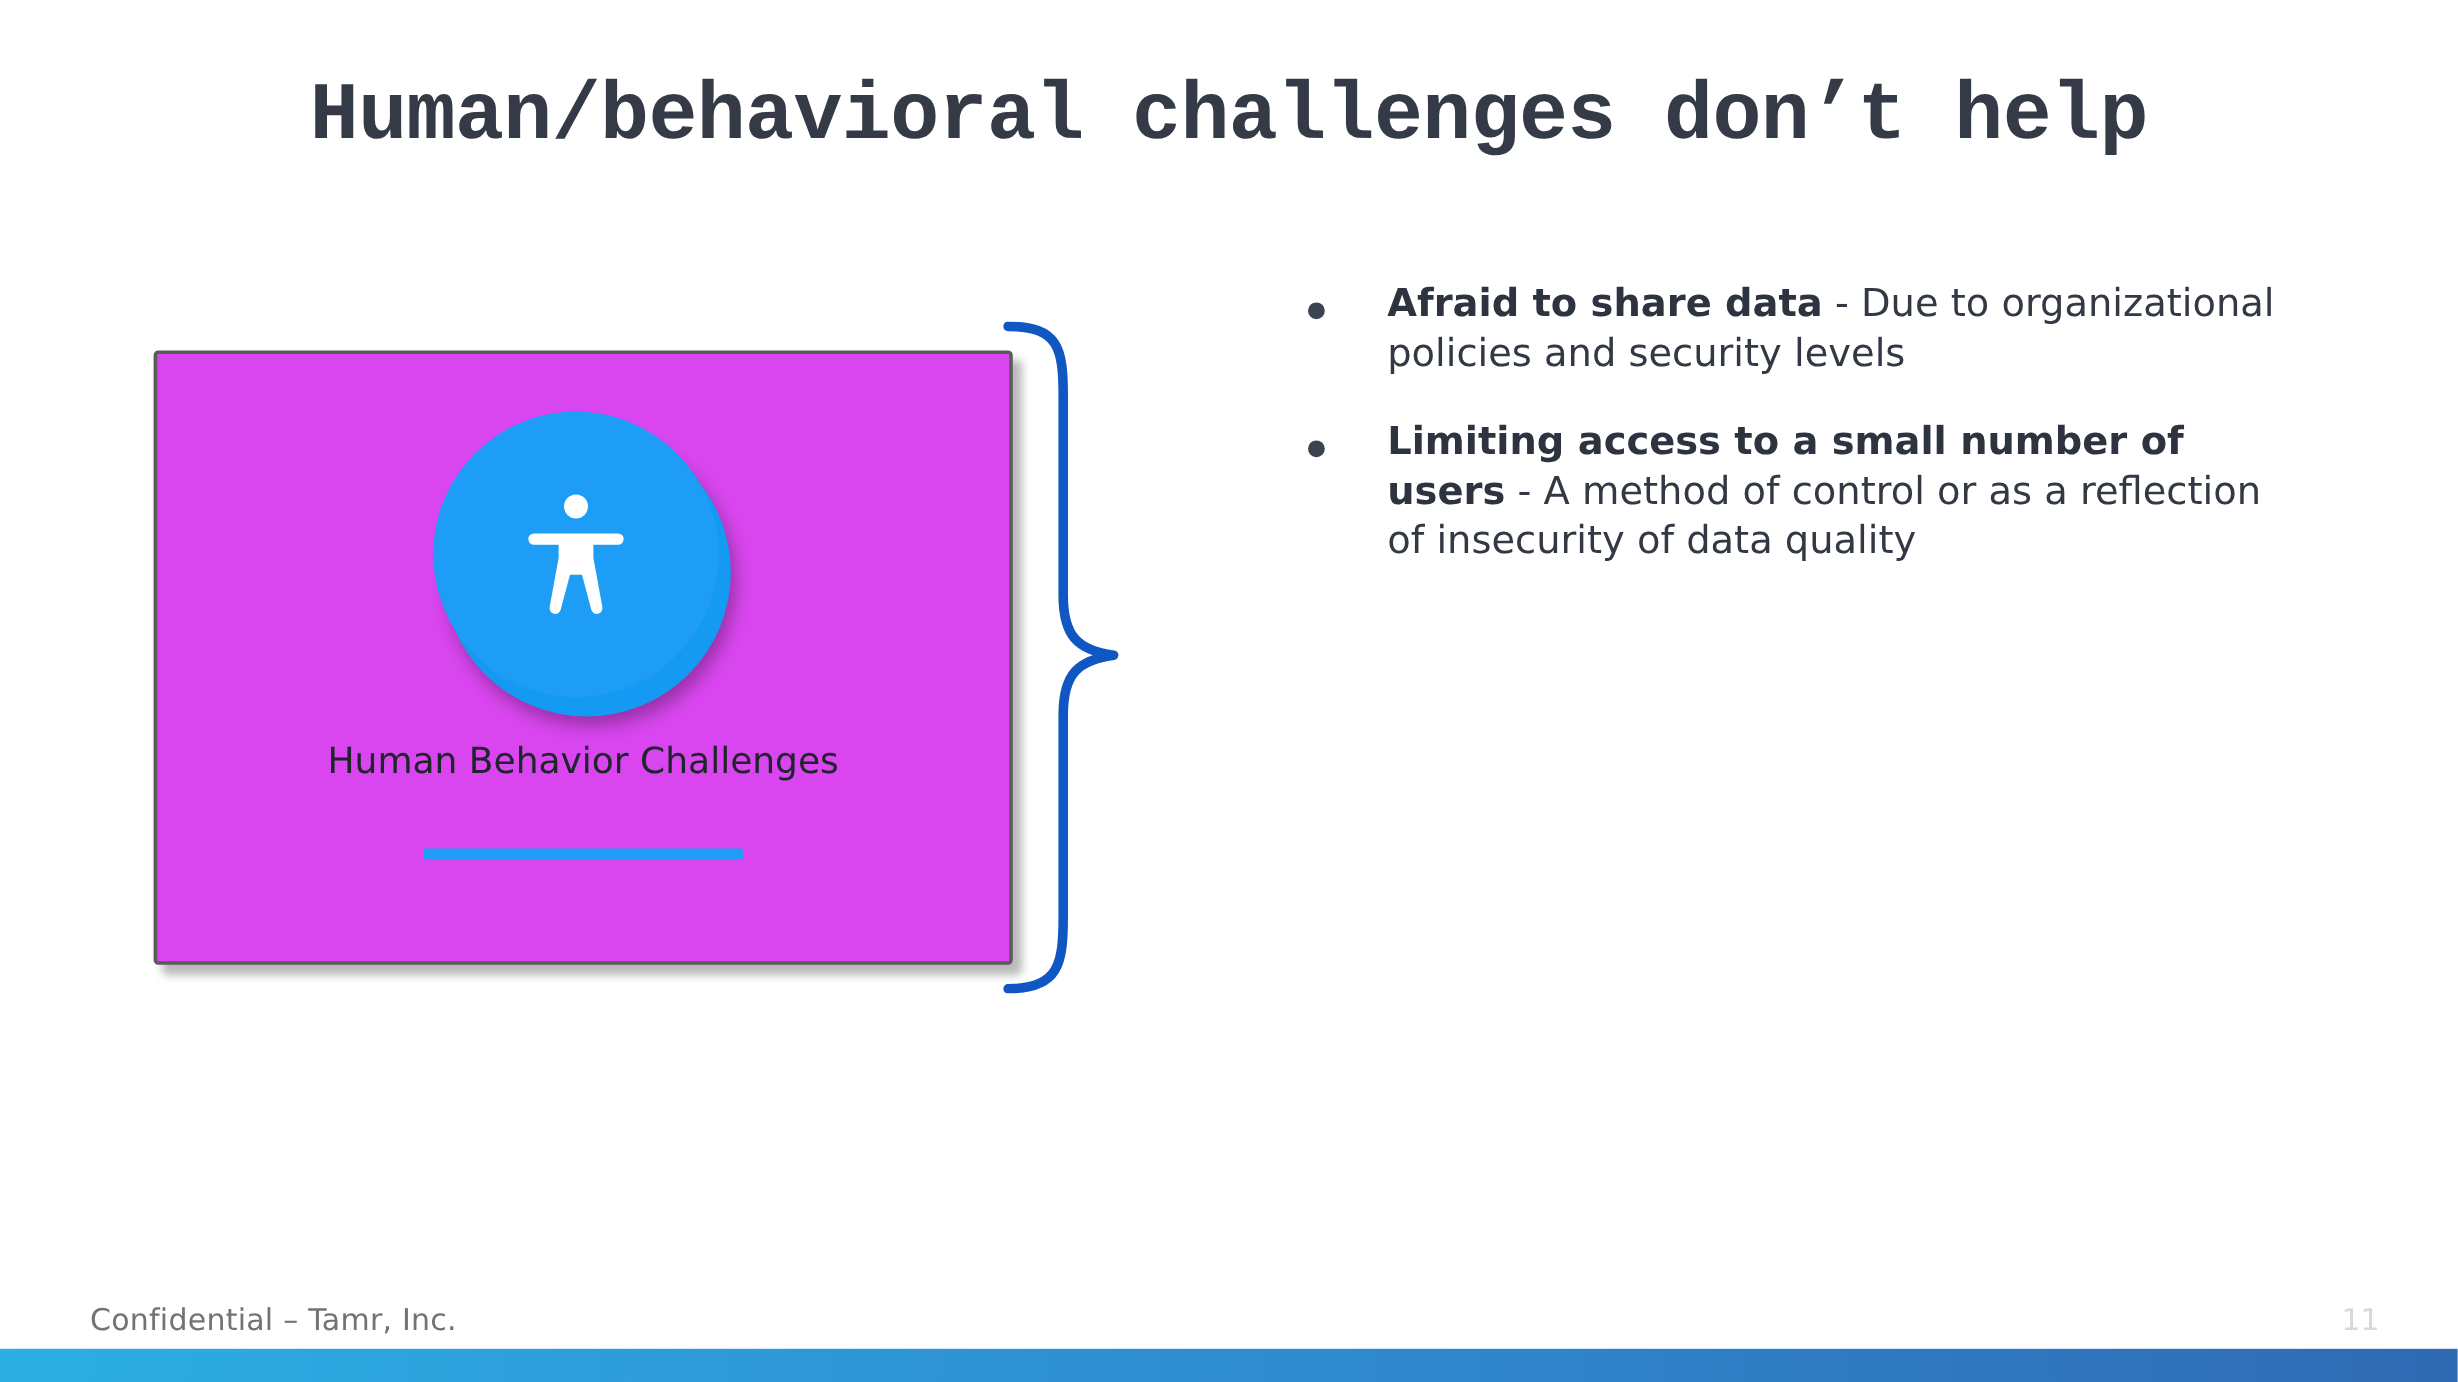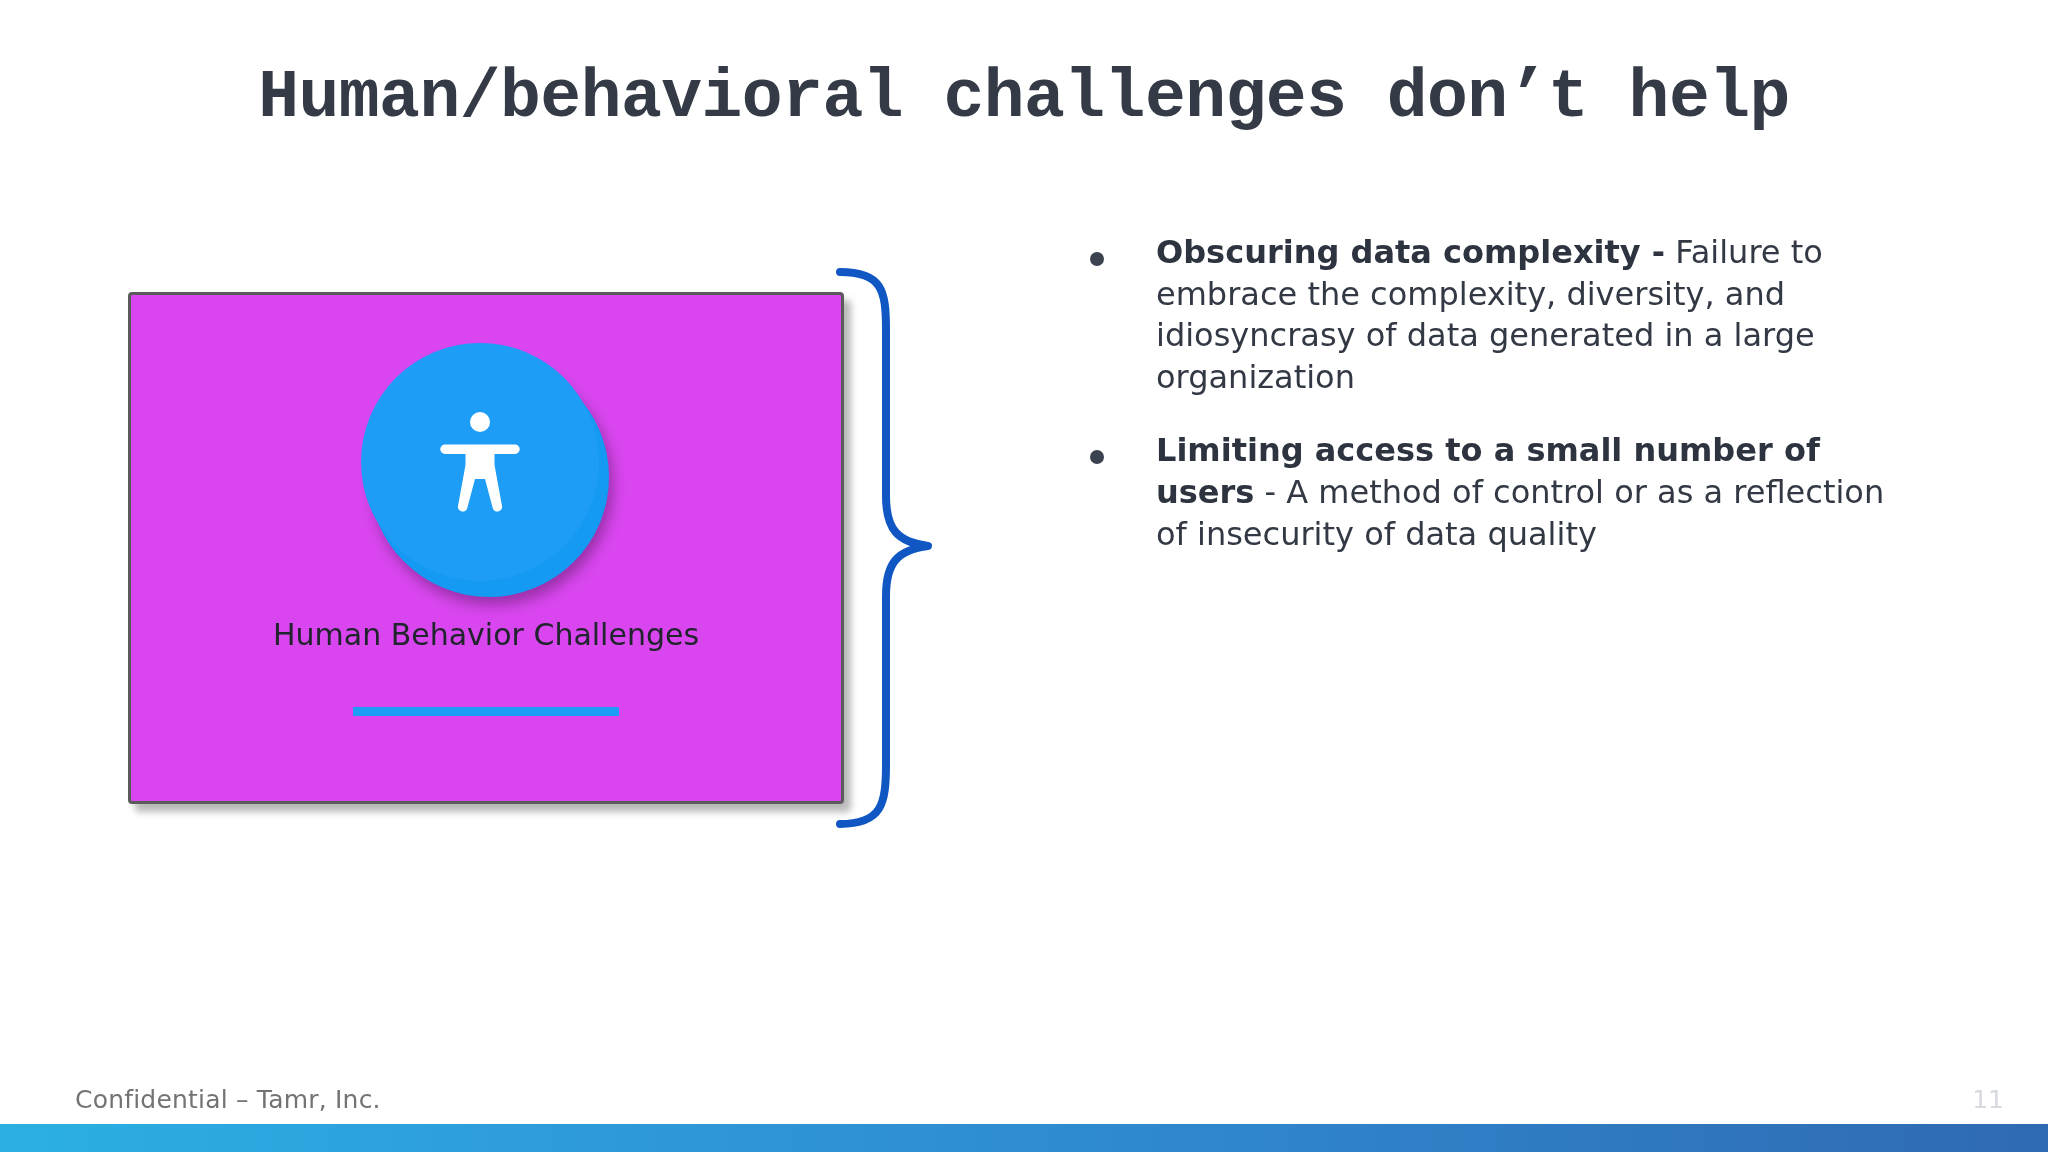--- a/index.html
+++ b/index.html
@@ -149,21 +149,21 @@
     position: absolute;
     left: 75px;
     top: 1085px;
     font-family: "DejaVu Sans", sans-serif;
     font-size: 25px;
     color: #737373;
     letter-spacing: 0.2px;
   }
   .page-number {
     position: absolute;
-    right: 44px;
+    right: 65px;
     top: 1085px;
     font-family: "DejaVu Sans", sans-serif;
     font-size: 25px;
     color: #d6d9de;
   }
   .bottom-bar {
     position: absolute;
     left: 0;
     bottom: 0;
     width: 2048px;
@@ -198,28 +198,28 @@
            C 46 4, 50 22, 50 62
            L 50 228
            C 50 262, 62 274, 92 278
            C 62 282, 50 294, 50 328
            L 50 496
            C 50 536, 46 556, 4 556" stroke="#1157c4" stroke-width="8" stroke-linecap="round" stroke-linejoin="round" fill="none"></path>
 </svg>
 
 <div class="bullets">
 
-
-
   <div class="bullet">
     <span class="bullet-dot"></span>
     <div class="bullet-text">
-      <span class="lead">Obscuring data complexity -</span><span> Failure to embrace the complexity, diversity, and idiosyncrasy of data generated in a large organization</span>
+      <span class="lead">Afraid to share data</span><span> - Due to organizational policies and security levels</span>
     </div>
   </div>
+
+
 
   <div class="bullet">
     <span class="bullet-dot"></span>
     <div class="bullet-text">
       <span class="lead">Limiting access to a small number of users</span><span> - A method of control or as a reflection of insecurity of data quality</span>
     </div>
   </div>
 
 </div>
 

